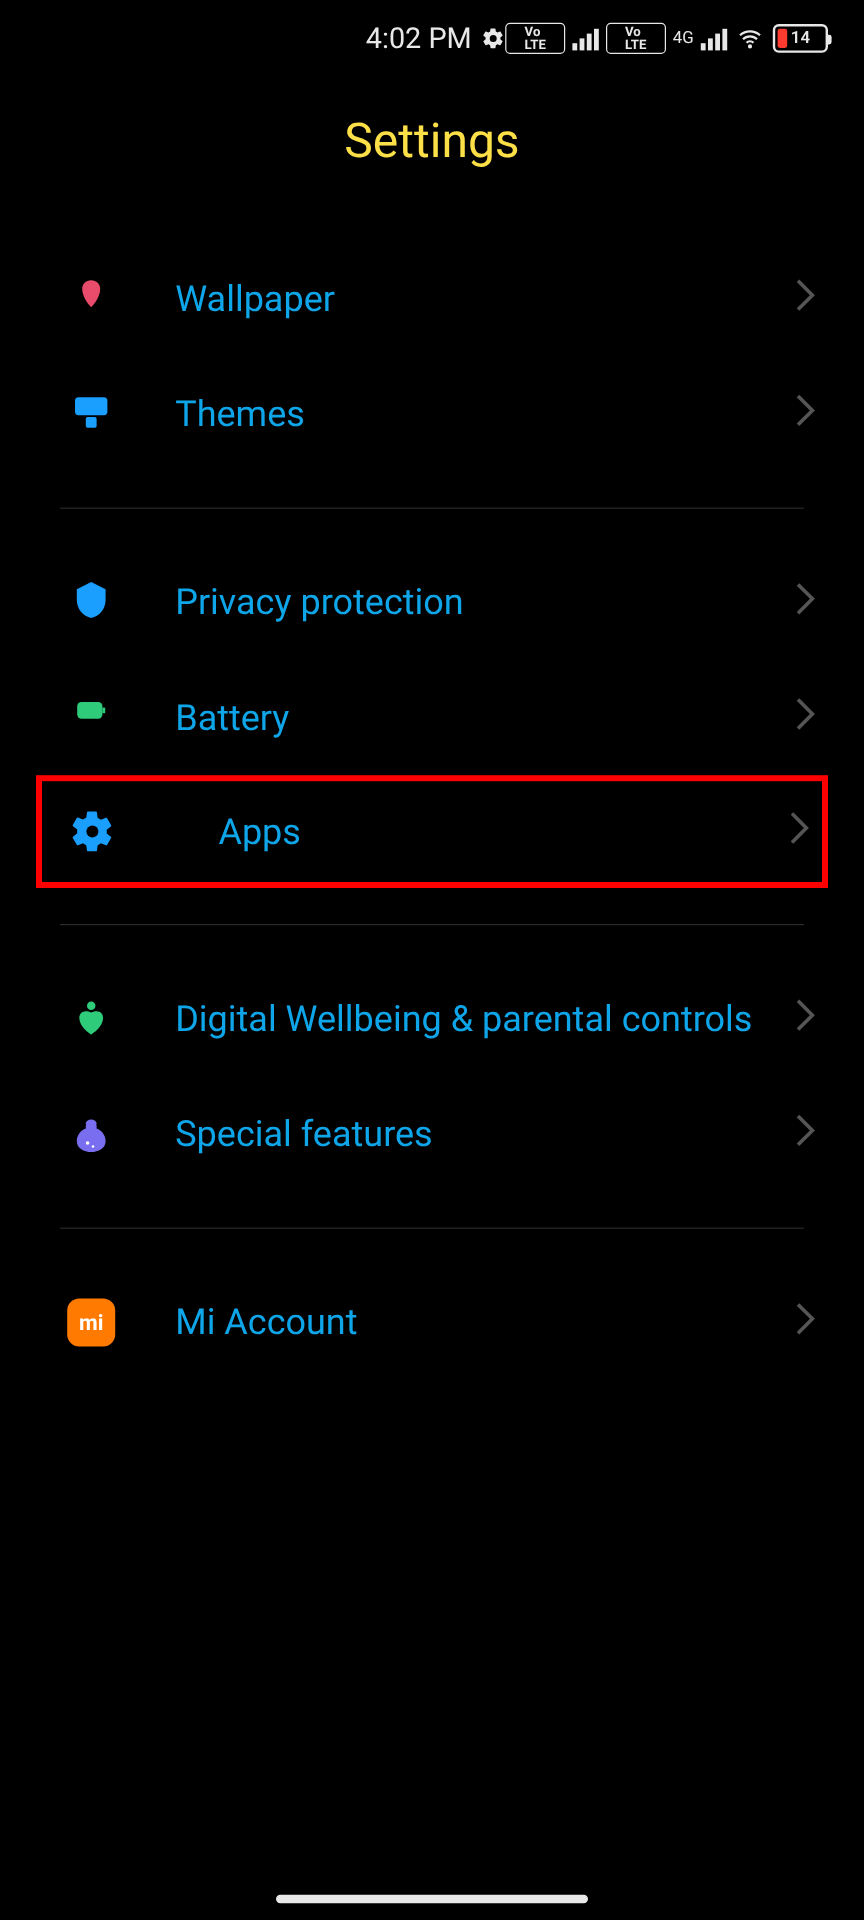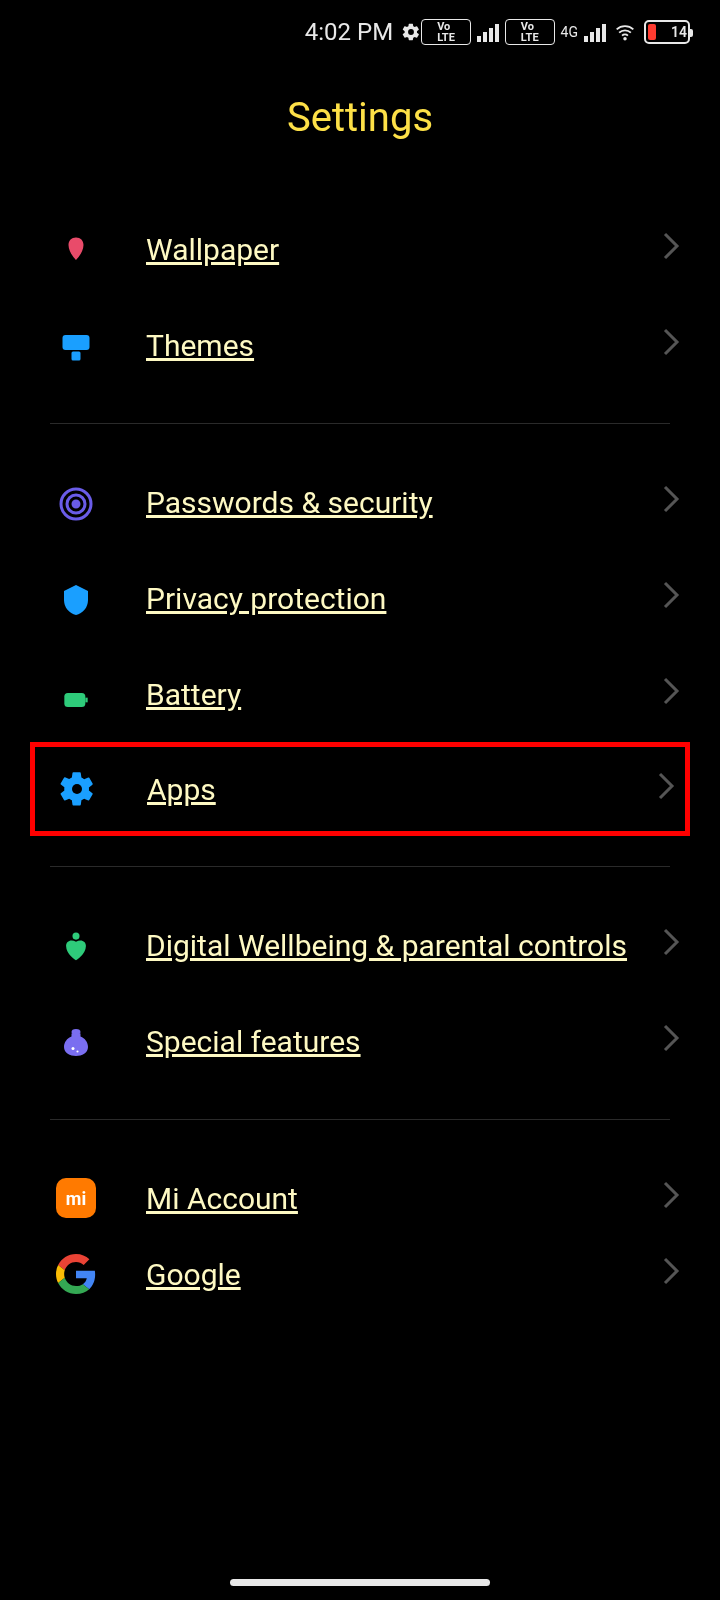--- a/index.html
+++ b/index.html
@@ -88,21 +88,21 @@
   .battery-fill {
     background: #ff3b30;
     width: 8px;
     height: 100%;
     border-radius: 2px;
   }
   .battery-text {
     position: absolute;
     width: 100%;
     text-align: center;
-    left: 12px;
+    left: 0;
     font-size: 14px;
     color: #e8e8e8;
     font-weight: 600;
   }
   .page-title {
     text-align: center;
     font-size: 40px;
     color: #fde047;
     font-weight: 400;
     padding: 30px 0 60px 0;
@@ -114,46 +114,46 @@
     display: flex;
     align-items: center;
     padding: 28px 40px 28px 50px;
     position: relative;
   }
   .item-icon {
     width: 52px;
     height: 40px;
     margin-right: 44px;
     display: flex;
-    align-items: flex-end;
+    align-items: flex-start;
     justify-content: center;
     flex-shrink: 0;
   }
   .item-label {
     font-size: 30px;
-    color: #fef9c3;
+    color: #0ea5e9;
     font-weight: 400;
     flex: 1;
     line-height: 1.3;
-    text-decoration: underline;
   }
   .chevron {
     color: #555;
     font-size: 28px;
     flex-shrink: 0;
   }
   .separator {
     height: 1px;
     background: #2a2a2a;
     margin: 30px 50px;
   }
   .highlight {
     border: 5px solid #ff0000;
     margin: 0 30px 0 30px;
     padding: 22px 10px 22px 16px;
+    gap: 35px;
   }
   .highlight .item-icon { margin-right: 44px; }
   .home-indicator {
     position: absolute;
     bottom: 14px;
     left: 50%;
     transform: translateX(-50%);
     width: 260px;
     height: 7px;
     background: #e8e8e8;
@@ -250,35 +250,20 @@
     <span class="item-label">Themes</span>
     <span class="chevron">
       <svg width="18" height="30" viewBox="0 0 12 20" fill="none" stroke="#555" stroke-width="2">
           <path d="M2 2l8 8-8 8"></path>
         </svg>
     </span>
   </div>
 
   <div class="separator"></div>
 
-  <div class="item">
-    <span class="item-icon">
-      <svg viewBox="0 0 24 24" width="36" height="36" fill="none" stroke="#6a5ce8" stroke-width="2">
-          <circle cx="12" cy="12" r="10"></circle>
-          <circle cx="12" cy="12" r="6"></circle>
-          <circle cx="12" cy="12" r="2" fill="#6a5ce8"></circle>
-        </svg>
-    </span>
-    <span class="item-label">Passwords &amp; security</span>
-    <span class="chevron">
-      <svg width="18" height="30" viewBox="0 0 12 20" fill="none" stroke="#555" stroke-width="2">
-          <path d="M2 2l8 8-8 8"></path>
-        </svg>
-    </span>
-  </div>
 
   <div class="item">
     <span class="item-icon">
       <svg viewBox="0 0 24 24" width="36" height="36" fill="#1a9fff">
           <path d="M12 2l8 4v6c0 5-3.5 9-8 10-4.5-1-8-5-8-10V6l8-4z"></path>
         </svg>
     </span>
     <span class="item-label">Privacy protection</span>
     <span class="chevron">
       <svg width="18" height="30" viewBox="0 0 12 20" fill="none" stroke="#555" stroke-width="2">
@@ -359,32 +344,16 @@
       <span class="mi-icon">mi</span>
     </span>
     <span class="item-label">Mi Account</span>
     <span class="chevron">
       <svg width="18" height="30" viewBox="0 0 12 20" fill="none" stroke="#555" stroke-width="2">
           <path d="M2 2l8 8-8 8"></path>
         </svg>
     </span>
   </div>
 
-  <div class="item cutoff">
-    <span class="item-icon">
-      <svg class="google-icon" viewBox="0 0 48 48">
-          <path fill="#EA4335" d="M24 9.5c3.54 0 6.71 1.22 9.21 3.6l6.85-6.85C35.9 2.38 30.47 0 24 0 14.62 0 6.51 5.38 2.56 13.22l7.98 6.19C12.43 13.72 17.74 9.5 24 9.5z"></path>
-          <path fill="#4285F4" d="M46.98 24.55c0-1.57-.15-3.09-.38-4.55H24v9.02h12.94c-.58 2.96-2.26 5.48-4.78 7.18l7.73 6c4.51-4.18 7.09-10.36 7.09-17.65z"></path>
-          <path fill="#FBBC05" d="M10.53 28.59c-.48-1.45-.76-2.99-.76-4.59s.27-3.14.76-4.59l-7.98-6.19C.92 16.46 0 20.12 0 24c0 3.88.92 7.54 2.56 10.78l7.97-6.19z"></path>
-          <path fill="#34A853" d="M24 48c6.48 0 11.93-2.13 15.89-5.81l-7.73-6c-2.15 1.45-4.92 2.3-8.16 2.3-6.26 0-11.57-4.22-13.47-9.91l-7.98 6.19C6.51 42.62 14.62 48 24 48z"></path>
-        </svg>
-    </span>
-    <span class="item-label">Google</span>
-    <span class="chevron">
-      <svg width="18" height="30" viewBox="0 0 12 20" fill="none" stroke="#555" stroke-width="2">
-          <path d="M2 2l8 8-8 8"></path>
-        </svg>
-    </span>
-  </div>
 
 </div>
 
 <div class="home-indicator"></div>
 
 </body></html>

